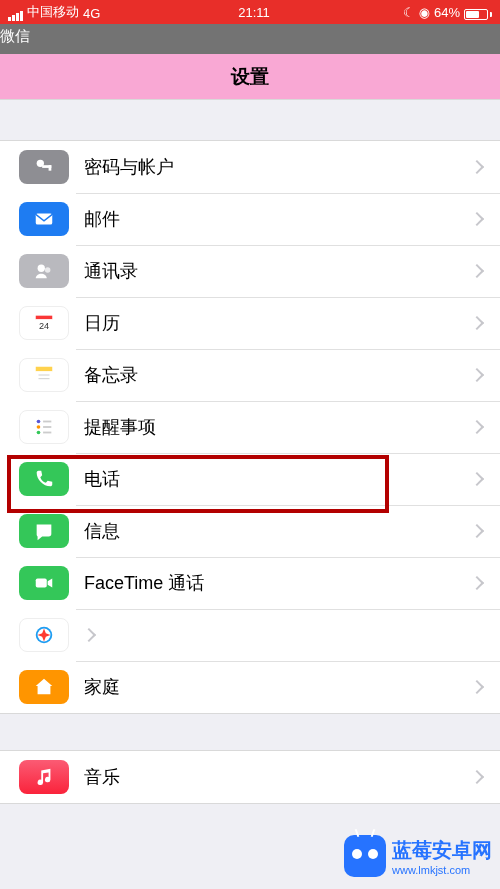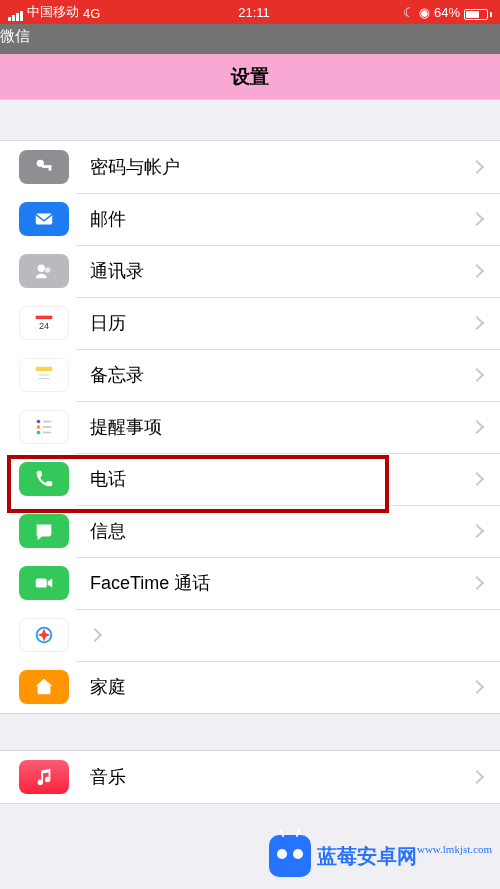--- a/index.html
+++ b/index.html
@@ -16,38 +16,38 @@
   .battery-body { width:24px; height:11px; border:1px solid #fff; border-radius:2px; position:relative; }
   .battery-fill { position:absolute; left:1px; top:1px; bottom:1px; width:60%; background:#fff; border-radius:1px; }
   .battery-cap { width:2px; height:5px; background:#fff; border-radius:0 1px 1px 0; }
 
   .nav-bar { background:#737373; height:30px; color:#fff; font-size:15px; line-height:20px; padding-top:2px; }
   .page-title { background:#f9a8d4; height:46px; line-height:46px; text-align:center; font-size:19px; font-weight:600; color:#000; border-bottom:1px solid #d9d9d9; }
 
   .spacer { height:40px; }
 
   .group { background:#fff; border-top:1px solid #d9d9d9; border-bottom:1px solid #d9d9d9; margin-bottom:36px; }
-  .row { display:flex; align-items:center; height:52px; padding-right:14px; position:relative;gap:6px; }
+  .row { display:flex; align-items:center; height:52px; padding-right:14px; position:relative; }
   .row + .row::before { content:""; position:absolute; left:76px; right:0; top:0; height:1px; background:#e0e0e0; }
   .icon { width:50px; height:34px; margin:0 15px 0 19px; border-radius:8px; display:flex; align-items:center; justify-content:center; flex-shrink:0; }
   .label { flex:1; font-size:18px; color:#000; }
   .chevron { width:10px; height:10px; border-top:2px solid #c7c7cc; border-right:2px solid #c7c7cc; transform:rotate(45deg); margin-right:4px; }
 
   
   .highlight-box { position:absolute; border:4px solid #b30000; pointer-events:none; }
 
   
   .watermark { position:absolute; right:8px; bottom:12px; display:flex; align-items:center; gap:6px; }
   .wm-icon { width:42px; height:42px; background:#2673ff; border-radius:10px; position:relative; }
   .wm-icon::before, .wm-icon::after { content:""; position:absolute; background:#fff; border-radius:50%; }
   .wm-icon::before { width:10px; height:10px; left:8px; top:14px; }
   .wm-icon::after { width:10px; height:10px; right:8px; top:14px; }
   .wm-antenna { position:absolute; width:2px; height:8px; background:#fff; top:-6px; }
   .wm-antenna.l { left:12px; transform:rotate(-20deg);} .wm-antenna.r { right:12px; transform:rotate(20deg);}
-  .wm-text { display:flex; flex-direction:row;font-family:Liberation Serif, serif; }
+  .wm-text { display:flex; flex-direction:column; }
   .wm-title { font-size:20px; font-weight:700; color:#2673ff; }
   .wm-url { font-size:11px; color:#2673ff; }
 
   
   .bg-grey{background:#8e8e93;} .bg-blue{background:#1e7cf2;} .bg-grey2{background:#b9b9be;}
   .bg-white{background:#fff; border:1px solid #eee;} .bg-green{background:#34c759;}
   .bg-safari{background:#fff; border:1px solid #eee;} .bg-orange{background:#ff9500;}
   .bg-music{background:linear-gradient(#fb5b74,#fa233b);} .ic-svg{width:22px;height:22px;}
 </style>
 </head>

